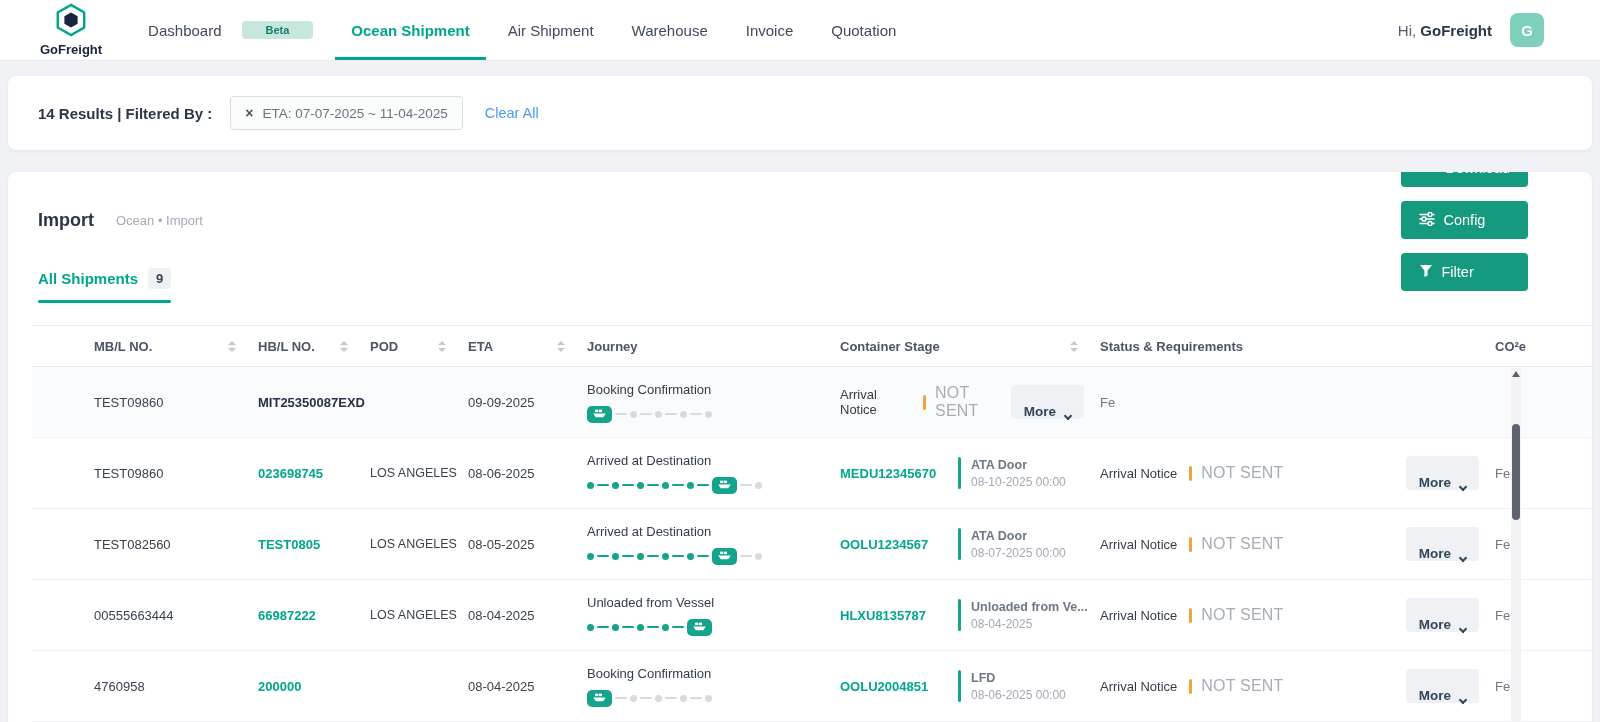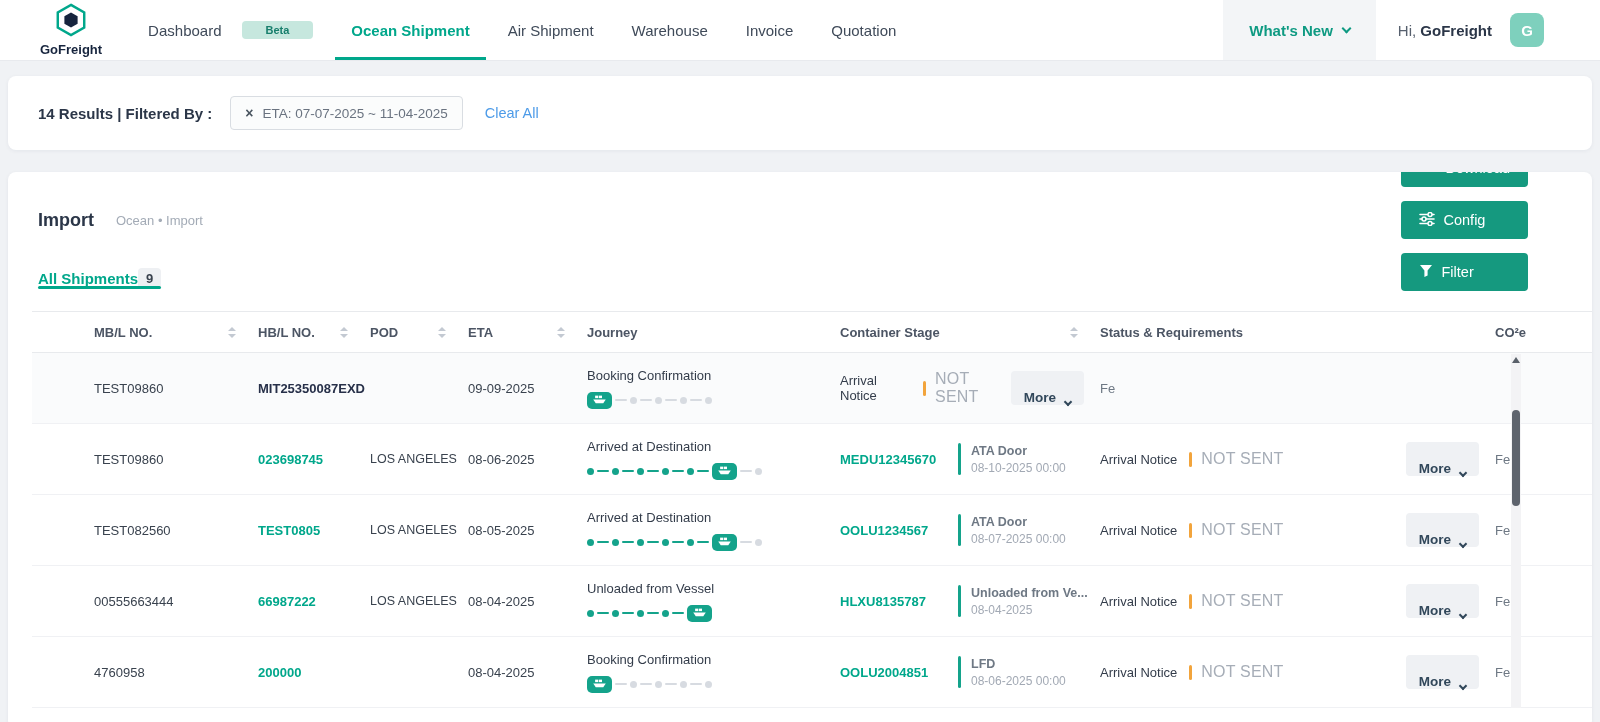--- a/index.html
+++ b/index.html
@@ -46,21 +46,21 @@
     box-shadow: 0 1px 4px rgba(20,30,60,.06);
     height: 556px; padding-top: 28px; position: relative; overflow: hidden;
   }
   .title-row { display: flex; align-items: center; padding: 0 64px 0 30px; height: 40px; }
   .page-title { font-size: 18px; font-weight: 700; color: #2B3648; }
   .breadcrumb { margin-left: 22px; font-size: 13px; color: #A3ABB6; }
   .action-btns { margin-left: auto; display: flex; gap: 14px; flex-direction: column; }
   .btn { height: 38px; display: inline-flex; align-items: center; gap: 9px; padding: 0 18px; background: #15997F; color: #fff; border: none; border-radius: 4px; font-size: 14.5px; font-weight: 500; font-family: inherit; cursor: pointer; }
 
   .tab-row { padding: 0 30px; margin-top: 28px; }
-  .tab { display: inline-flex; align-items: center; color: #00A78B; font-size: 15px; font-weight: 600; position: relative; cursor: pointer; }
+  .tab { display: inline-flex; align-items: center; gap: 10px; color: #00A78B; font-size: 15px; font-weight: 600; position: relative; padding-bottom: 14px; cursor: pointer; }
   .tab::after { content: ""; position: absolute; left: 0; right: 0; bottom: 0; height: 3px; background: #00A78B; border-radius: 2px; }
   .tab-count { background: #EEF0F3; color: #39424E; font-size: 13px; font-weight: 600; padding: 3px 8px; border-radius: 4px; }
 
   
   .table-wrap { margin-left: 24px; width: 1560px; margin-top: 22px; position: relative; overflow: hidden; }
   .thead, .trow { display: grid; grid-template-columns: 226px 112px 98px 119px 253px 260px 395px 200px; width: 1663px; align-items: center; }
   .thead { height: 42px; border-top: 1px solid #E8EAED; border-bottom: 1px solid #E8EAED; font-size: 13px; font-weight: 700; color: #4C5564; }
   .th { display: flex; align-items: center; }
   .th.c1 { padding-left: 62px; }
   .sort { display: inline-flex; flex-direction: column; gap: 3px; margin-left: auto; margin-right: 22px; cursor: pointer; }
@@ -133,24 +133,20 @@
       <span>Warehouse</span>
     </a>
     <a class="nav-item">
       <span>Invoice</span>
     </a>
     <a class="nav-item">
       <span>Quotation</span>
     </a>
   </nav>
   <div class="nav-right">
-    <div class="whats-new">
-      <span>What's New</span>
-      <i class="chev"></i>
-    </div>
     <div class="greeting">
       <span>Hi,</span>
       <b>GoFreight</b>
     </div>
     <div class="avatar">G</div>
   </div>
 </header>
 
 <section class="filter-card">
   <span class="results-text">14 Results | Filtered By :</span>

